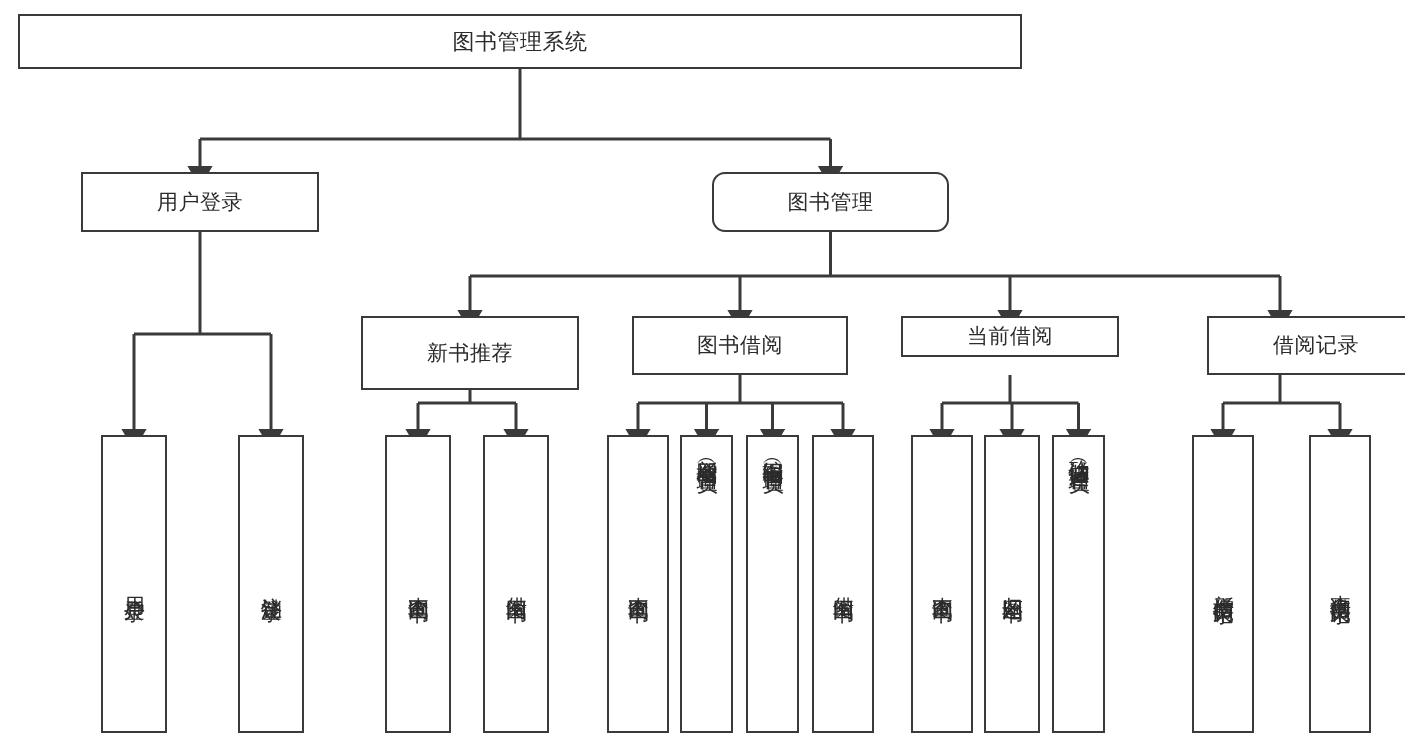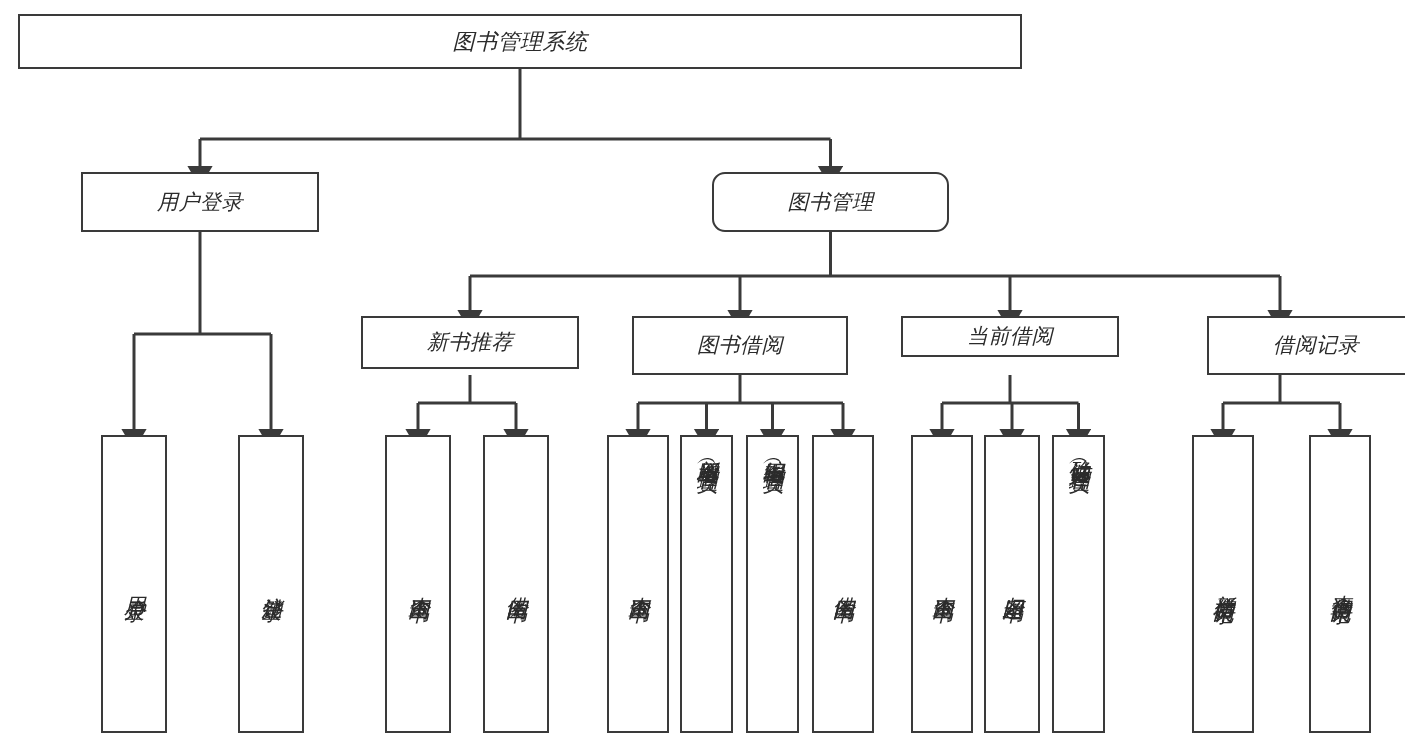--- a/index.html
+++ b/index.html
@@ -33,21 +33,20 @@
     border: 2px solid #3a3a3a;
     display: flex;
     align-items: center;
     justify-content: center;
     color: #2b2b2b;
   }
   .node .label {
     display: block;
     line-height: 1.18;
     letter-spacing: 0.5px;
-    font-style: italic;
   }
   
   .node.horiz .label {
     font-size: 21px;
   }
   .node.root .label {
     font-size: 22px;
   }
   
   .node.vert {
@@ -127,21 +126,21 @@
   <div id="nodes-layer">
       <div class="node horiz root" style="left: 18px; top: 14px; width: 1004px; height: 55px;">
         <span class="label">图书管理系统</span>
       </div>
       <div class="node horiz" style="left: 81px; top: 172px; width: 238px; height: 60px;">
         <span class="label">用户登录</span>
       </div>
       <div class="node horiz" style="left: 712px; top: 172px; width: 237px; height: 60px; border-radius: 13px;">
         <span class="label">图书管理</span>
       </div>
-      <div class="node horiz" style="left: 361px; top: 316px; width: 218px; height: 53px;">
+      <div class="node horiz" style="left: 361px; top: 316px; width: 218px; height: 74px;">
         <span class="label">新书推荐</span>
       </div>
       <div class="node horiz" style="left: 632px; top: 316px; width: 216px; height: 59px;">
         <span class="label">图书借阅</span>
       </div>
       <div class="node horiz" style="left: 901px; top: 316px; width: 218px; height: 41px;">
         <span class="label">当前借阅</span>
       </div>
       <div class="node horiz" style="left: 1207px; top: 316px; width: 218px; height: 59px;">
         <span class="label">借阅记录</span>

